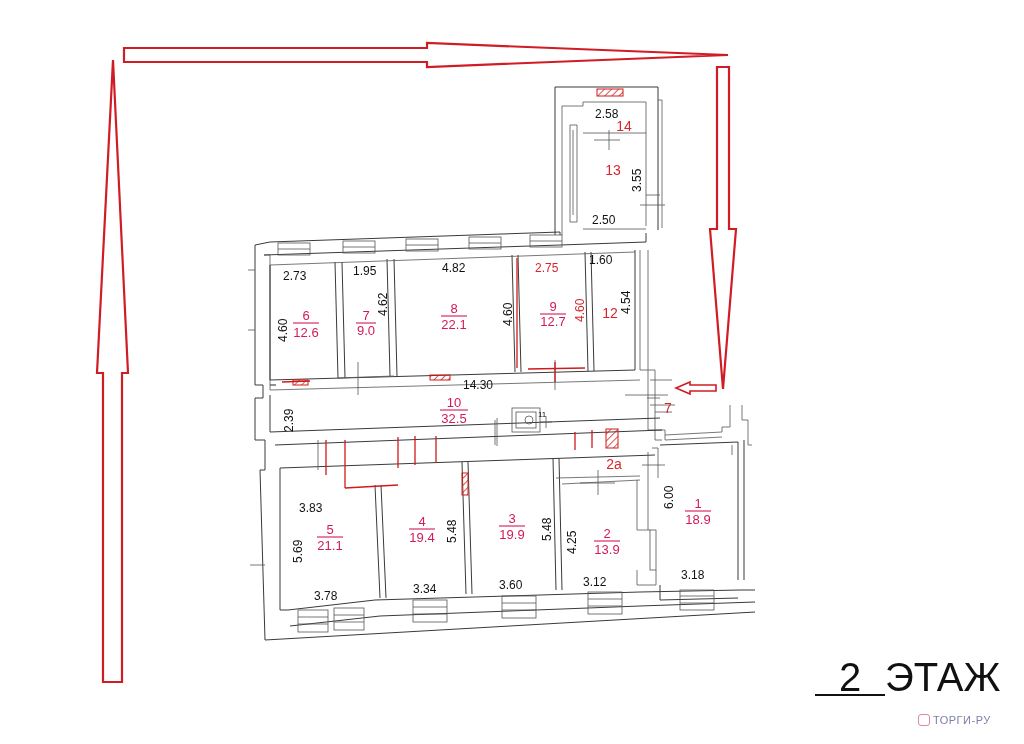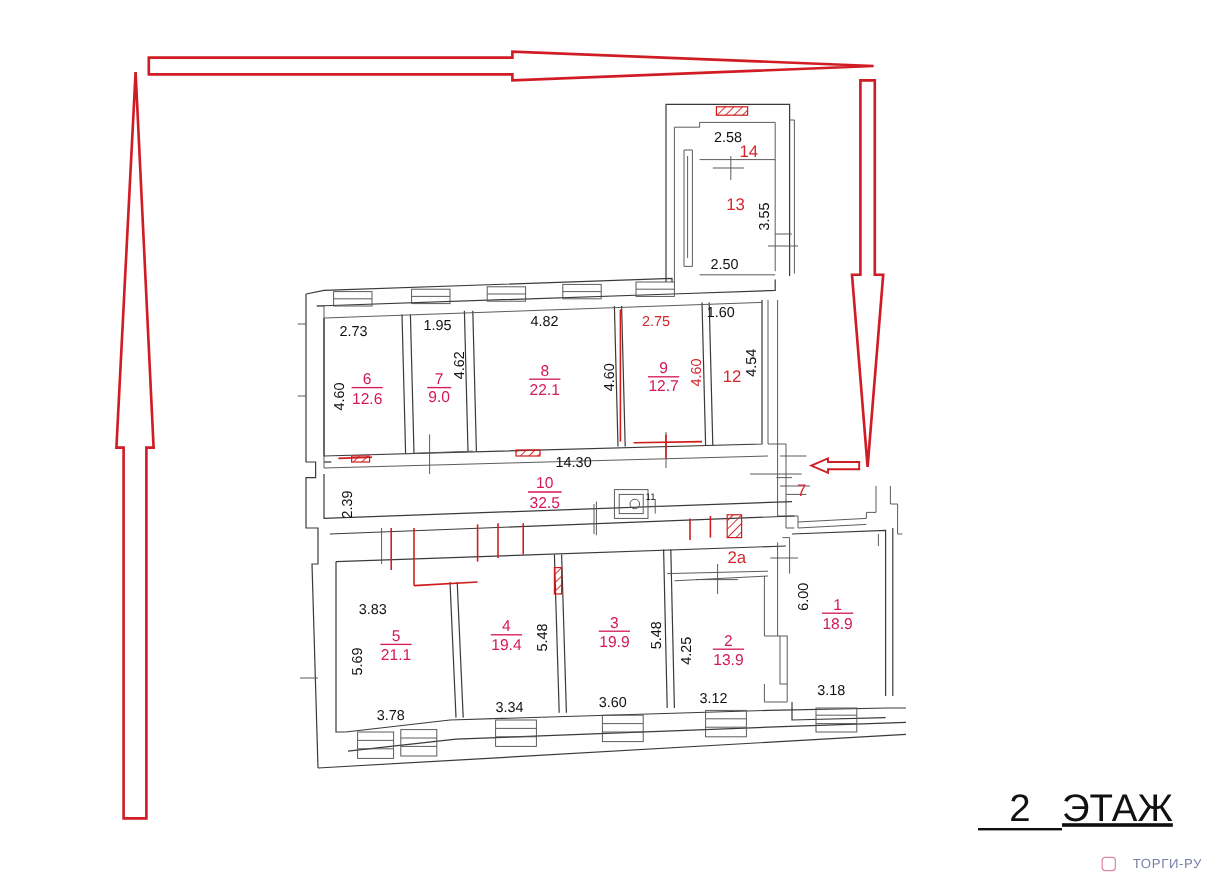--- a/index.html
+++ b/index.html
@@ -11,27 +11,27 @@
   .redline { stroke: #d11a1a; stroke-width: 1.3; fill: none; }
   .arrow { fill: none; stroke: #d01c24; stroke-width: 2.2; stroke-linejoin: miter; }
   .arrow-small { fill: none; stroke: #d01c24; stroke-width: 1.6; }
   .dim { font-size: 12px; fill: #111; font-family: "Liberation Sans", sans-serif; }
   .dimred { font-size: 12px; fill: #d6262b; font-family: "Liberation Sans", sans-serif; }
   .rnum { font-size: 13px; fill: #d3195a; font-family: "Liberation Sans", sans-serif; text-anchor: middle; }
   .rarea { font-size: 13px; fill: #d3195a; font-family: "Liberation Sans", sans-serif; text-anchor: middle; }
   .rlabel { font-size: 14px; fill: #d6262b; font-family: "Liberation Sans", sans-serif; text-anchor: middle; }
   .frac { stroke: #d3195a; stroke-width: 1.1; }
   .hatch { fill: url(#hatch); stroke: #d11a1a; stroke-width: 1; }
-  .floor-label { position: absolute; left: 815px; top: 655px; font-size: 32px; color: #111;
-                 font-family: "Liberation Sans", sans-serif; white-space: nowrap; text-decoration: underline; }
+  .floor-label { position: absolute; left: 815px; top: 655px; font-size: 40px; color: #111;
+                 font-family: "Liberation Sans", sans-serif; white-space: nowrap; }
   .floor-label .num { display: inline-block; width: 70px; text-align: center;
                       border-bottom: 2px solid #111; line-height: 34px; }
   .watermark { position: absolute; left: 918px; top: 714px; font-size: 11px; color: #7b7fa8;
                letter-spacing: 0.5px; font-family: "Liberation Sans", sans-serif;
-               display: flex; align-items: center; gap: 14px; }
+               display: flex; align-items: center; gap: 3px; }
   .watermark .logo { width: 12px; height: 12px; border: 1.6px solid #d98aa0; border-radius: 3px;
                      box-sizing: border-box; }
 </style>
 </head>
 <body>
 
 <svg class="plan" viewBox="0 0 1024 744" xmlns="http://www.w3.org/2000/svg">
   <defs>
     <pattern id="hatch" width="5" height="5" patternUnits="userSpaceOnUse" patternTransform="rotate(45)">
       <line x1="0" y1="0" x2="0" y2="5" stroke="#d11a1a" stroke-width="1.5"></line>

